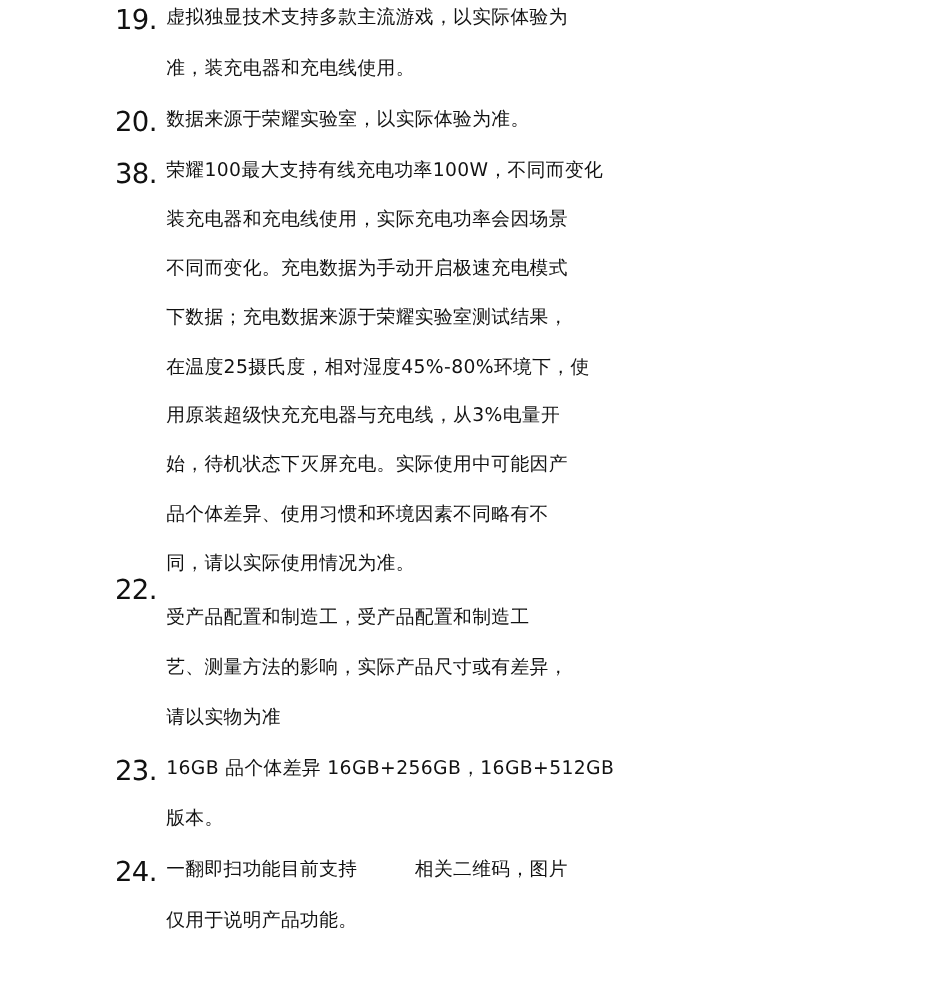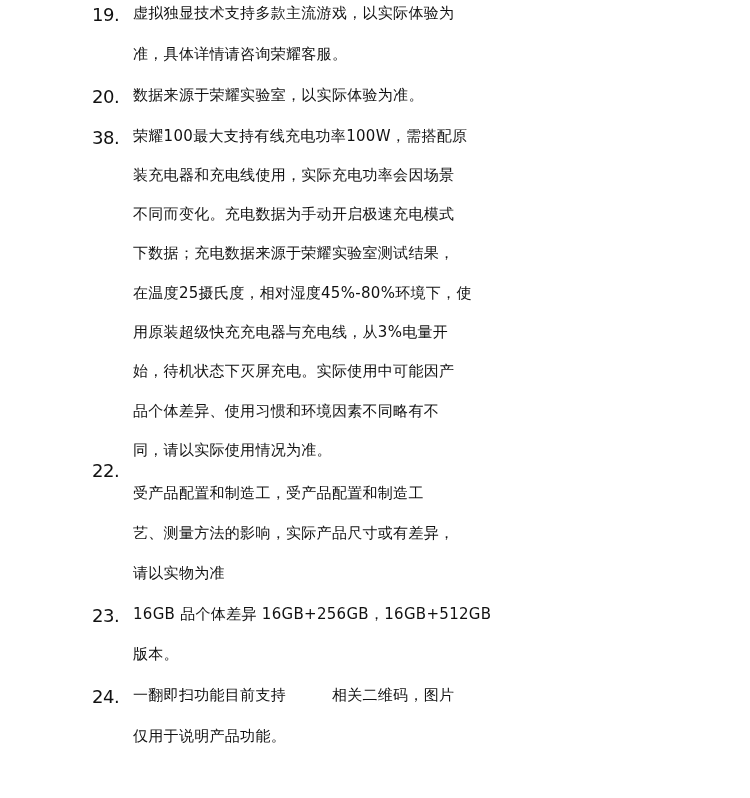--- a/index.html
+++ b/index.html
@@ -5,46 +5,46 @@
   html, body { margin: 0; padding: 0; background: #ffffff; }
   body {
     width: 750px; height: 798px; overflow: hidden; position: relative;
     font-family: "DejaVu Sans", "Liberation Sans", sans-serif;
     color: #111111;
   }
   .notes { position: absolute; left: 0; top: 0; width: 750px; }
   .note { position: relative; }
   .num {
     position: absolute; left: 92px; width: 40px;
-    font-size: 18px; letter-spacing: -0.5px;
+    font-size: 22px; letter-spacing: -0.5px;
   }
   .line {
     position: absolute; left: 133px; white-space: nowrap;
     font-size: 15px; letter-spacing: 0.3px;
   }
 </style>
 </head>
 <body>
 
 <div class="notes">
 
   <div class="note">
     <span class="num" style="top:4px">19.</span>
     <span class="line" style="top:4px">虚拟独显技术支持多款主流游戏，以实际体验为</span>
-    <span class="line" style="top:45px">准，具体详情请咨询荣耀客服。</span>
+    <span class="line" style="top:45px">准，装充电器和充电线使用。</span>
   </div>
 
   <div class="note">
     <span class="num" style="top:86px">20.</span>
     <span class="line" style="top:86px">数据来源于荣耀实验室，以实际体验为准。</span>
   </div>
 
   <div class="note">
     <span class="num" style="top:127px">38.</span>
-    <span class="line" style="top:127px">荣耀100最大支持有线充电功率100W，需搭配原</span>
+    <span class="line" style="top:127px">荣耀100最大支持有线充电功率100W，不同而变化</span>
     <span class="line" style="top:166px">装充电器和充电线使用，实际充电功率会因场景</span>
     <span class="line" style="top:205px">不同而变化。充电数据为手动开启极速充电模式</span>
     <span class="line" style="top:244px">下数据；充电数据来源于荣耀实验室测试结果，</span>
     <span class="line" style="top:284px">在温度25摄氏度，相对湿度45%-80%环境下，使</span>
     <span class="line" style="top:323px">用原装超级快充充电器与充电线，从3%电量开</span>
     <span class="line" style="top:362px">始，待机状态下灭屏充电。实际使用中可能因产</span>
     <span class="line" style="top:402px">品个体差异、使用习惯和环境因素不同略有不</span>
     <span class="line" style="top:441px">同，请以实际使用情况为准。</span>
   </div>
 

